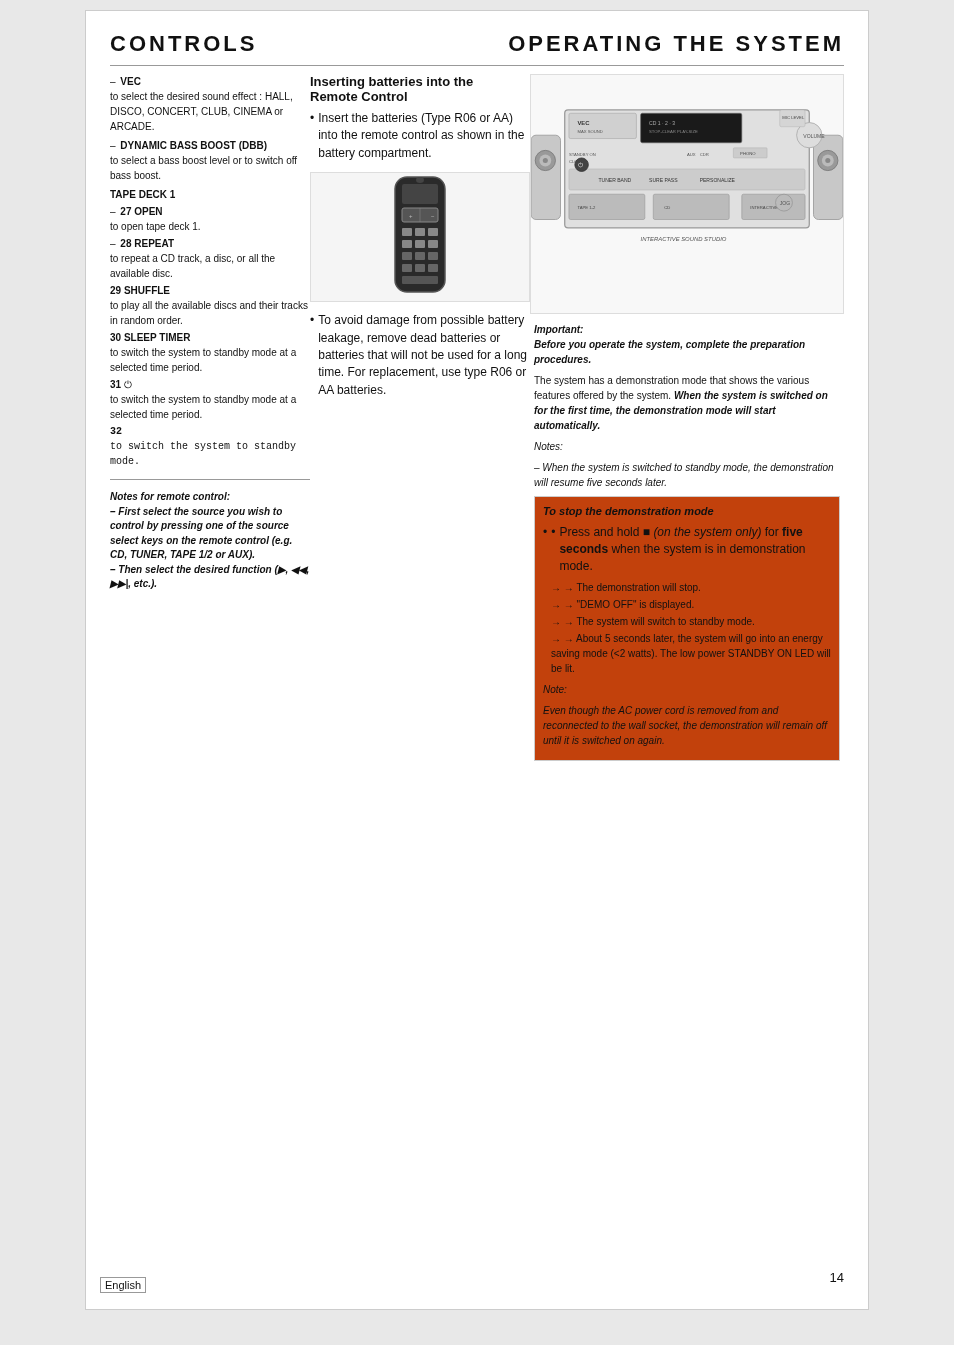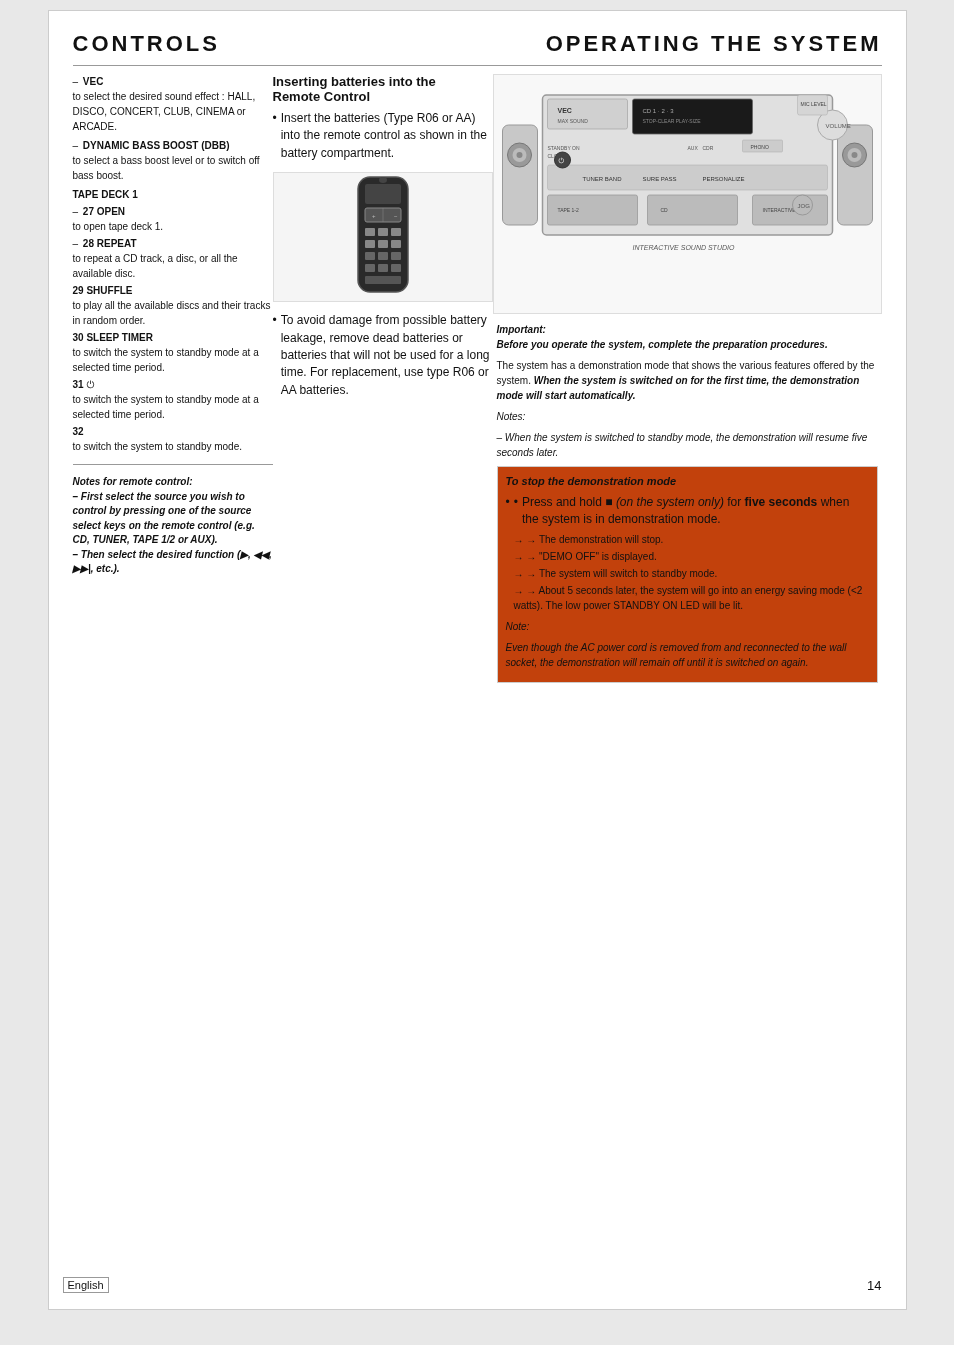--- a/index.html
+++ b/index.html
@@ -8,21 +8,21 @@
       font-family: Arial, Helvetica, sans-serif;
       font-size: 11px;
       color: #111;
       width: 954px;
       min-height: 1345px;
       position: relative;
     }
 
     .page {
       background: #fff;
-      width: 859px;
+      width: 784px;
       margin: 10px auto;
       padding: 20px 24px 30px 24px;
       position: relative;
       border: 1px solid #ccc;
       min-height: 1300px;
     }
 
     
     .top-labels {
       display: flex;
@@ -132,21 +132,21 @@
     
     .stop-demo-box {
       background: #c2410c;
       border: 1px solid #ccc;
       padding: 6px 8px;
       margin-bottom: 8px;
     }
 
     .page-num {
       position: absolute;
-      bottom: 16px;
+      bottom: 24px;
       right: 24px;
       font-size: 13px;
     }
 
     .lang-label {
       position: absolute;
       bottom: 16px;
       left: 14px;
       font-size: 11px;
       border: 1px solid #999;
@@ -253,21 +253,21 @@
           <span class="bold"> SLEEP TIMER</span><br>
           <span>to switch the system to standby mode at a selected time period.</span>
         </div>
 
         <div class="item" style="margin-top:2px;">
           <span class="bold">31</span>
           <span> ⏻</span><br>
           <span>to switch the system to standby mode at a selected time period.</span>
         </div>
 
-        <div class="item" style="margin-top:2px;">
+        <div class="item" style="margin-top:2px;font-family:Liberation Mono, monospace;">
           <span class="bold">32</span><br>
           <span>to switch the system to standby mode.</span>
         </div>
 
         <hr class="divider" style="margin:10px 0 6px;">
 
         <div class="notes-section">
           <p class="italic-bold bold italic">Notes for remote control:</p>
           <p>
             <span class="italic bold">– First select the source you wish to control by pressing one of the source select keys on the remote control (e.g. CD, TUNER, TAPE 1/2 or AUX).</span>

